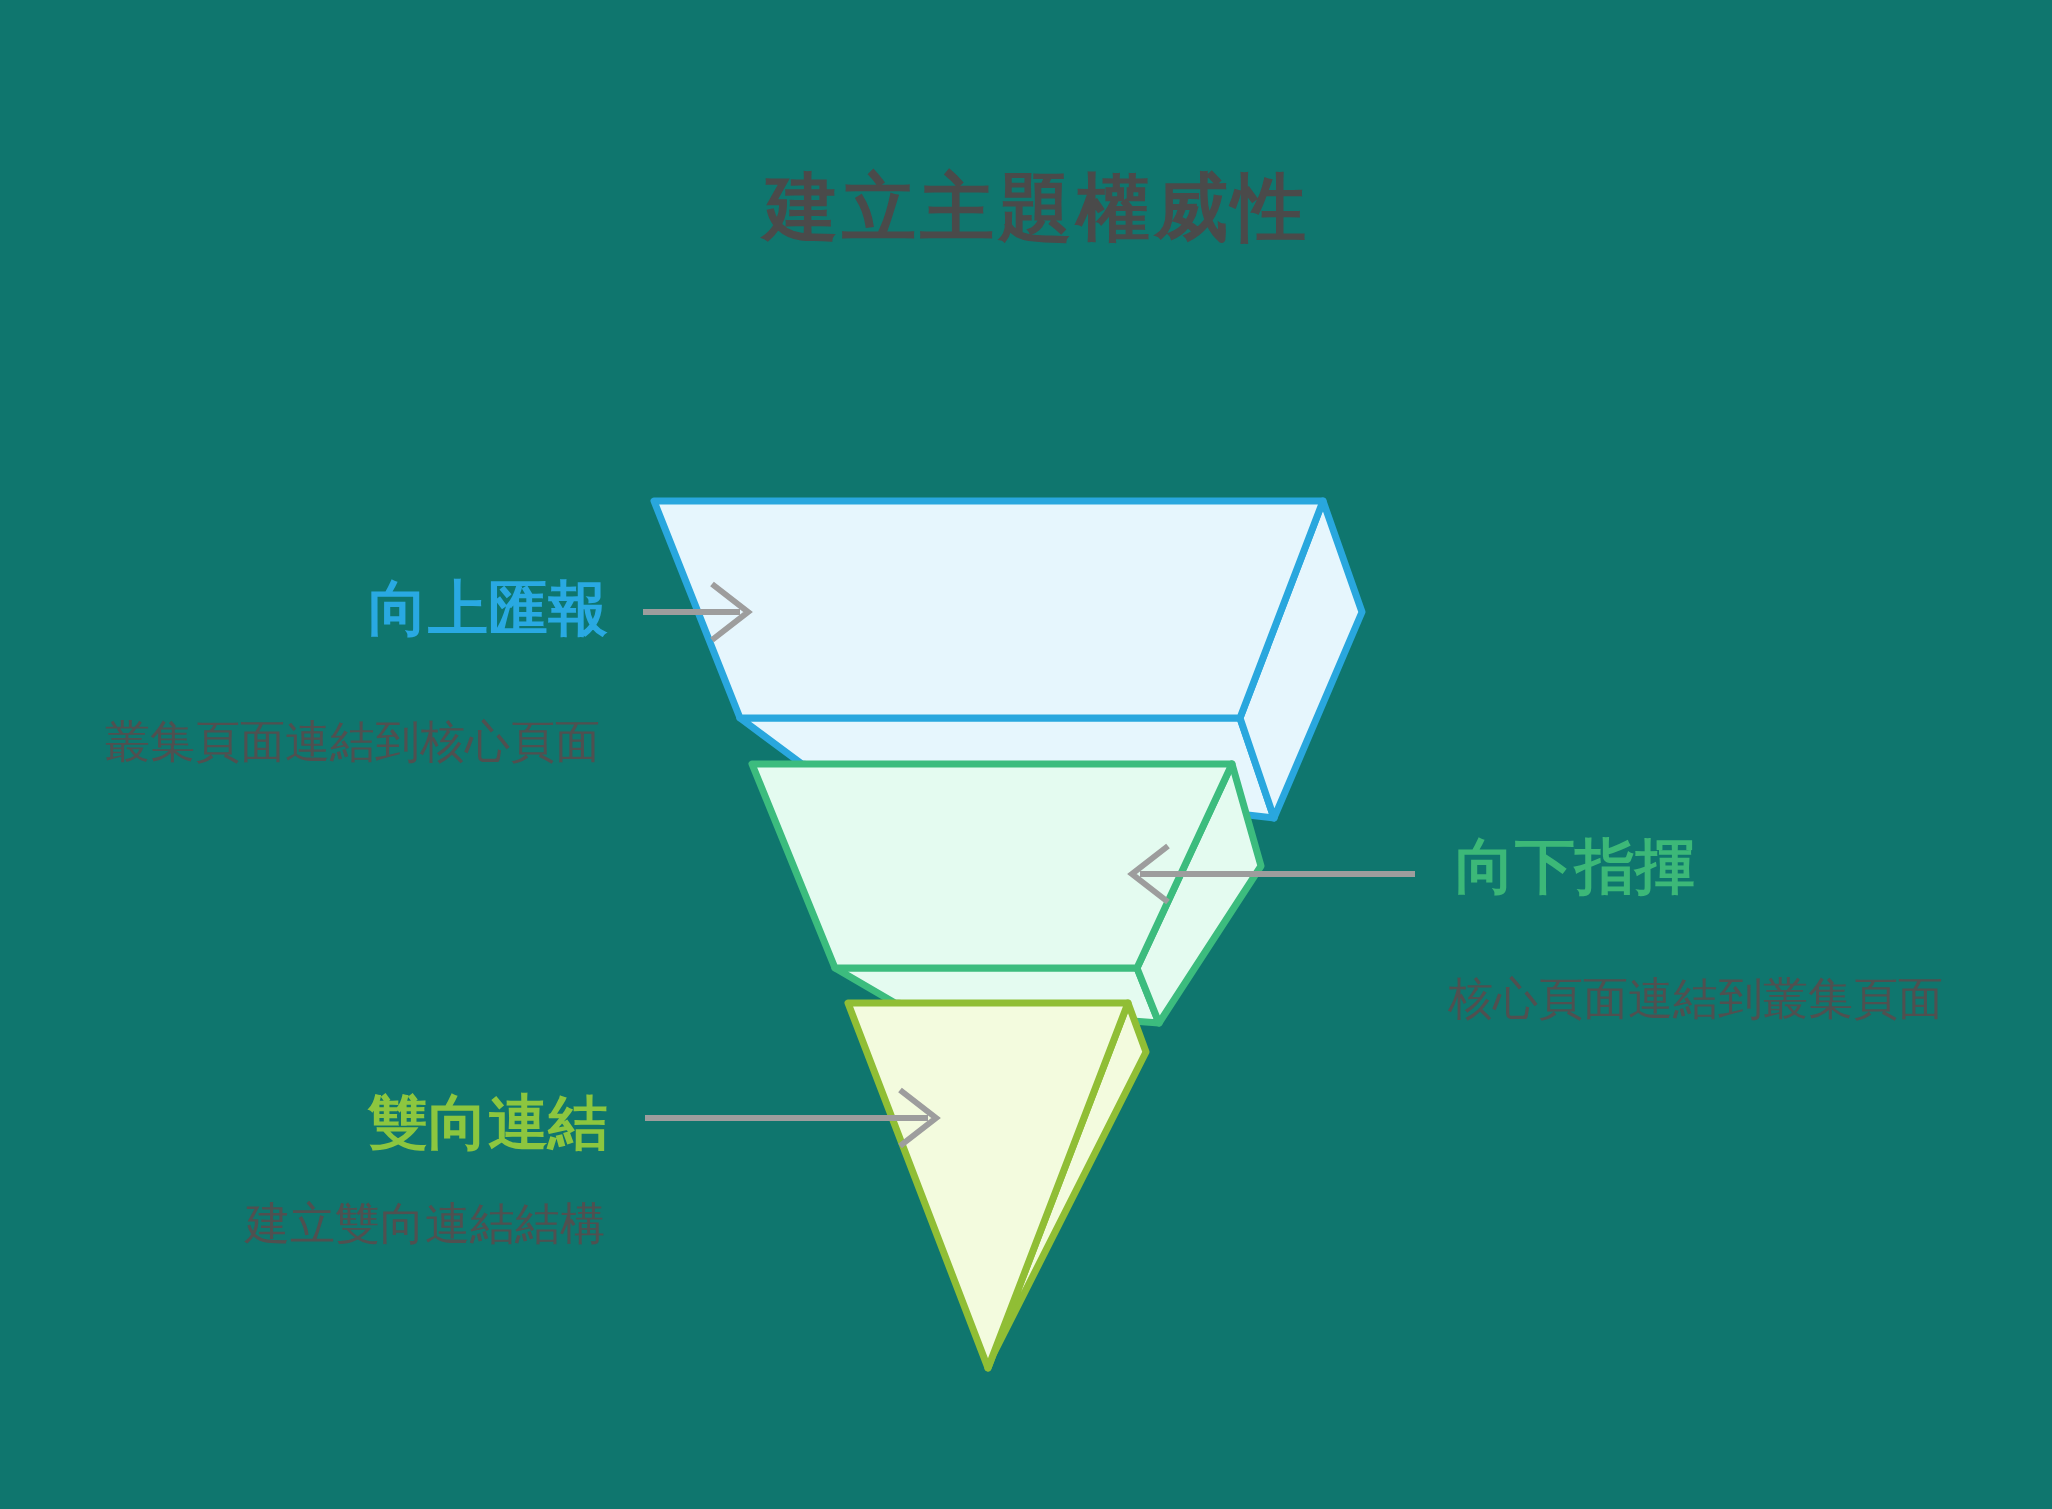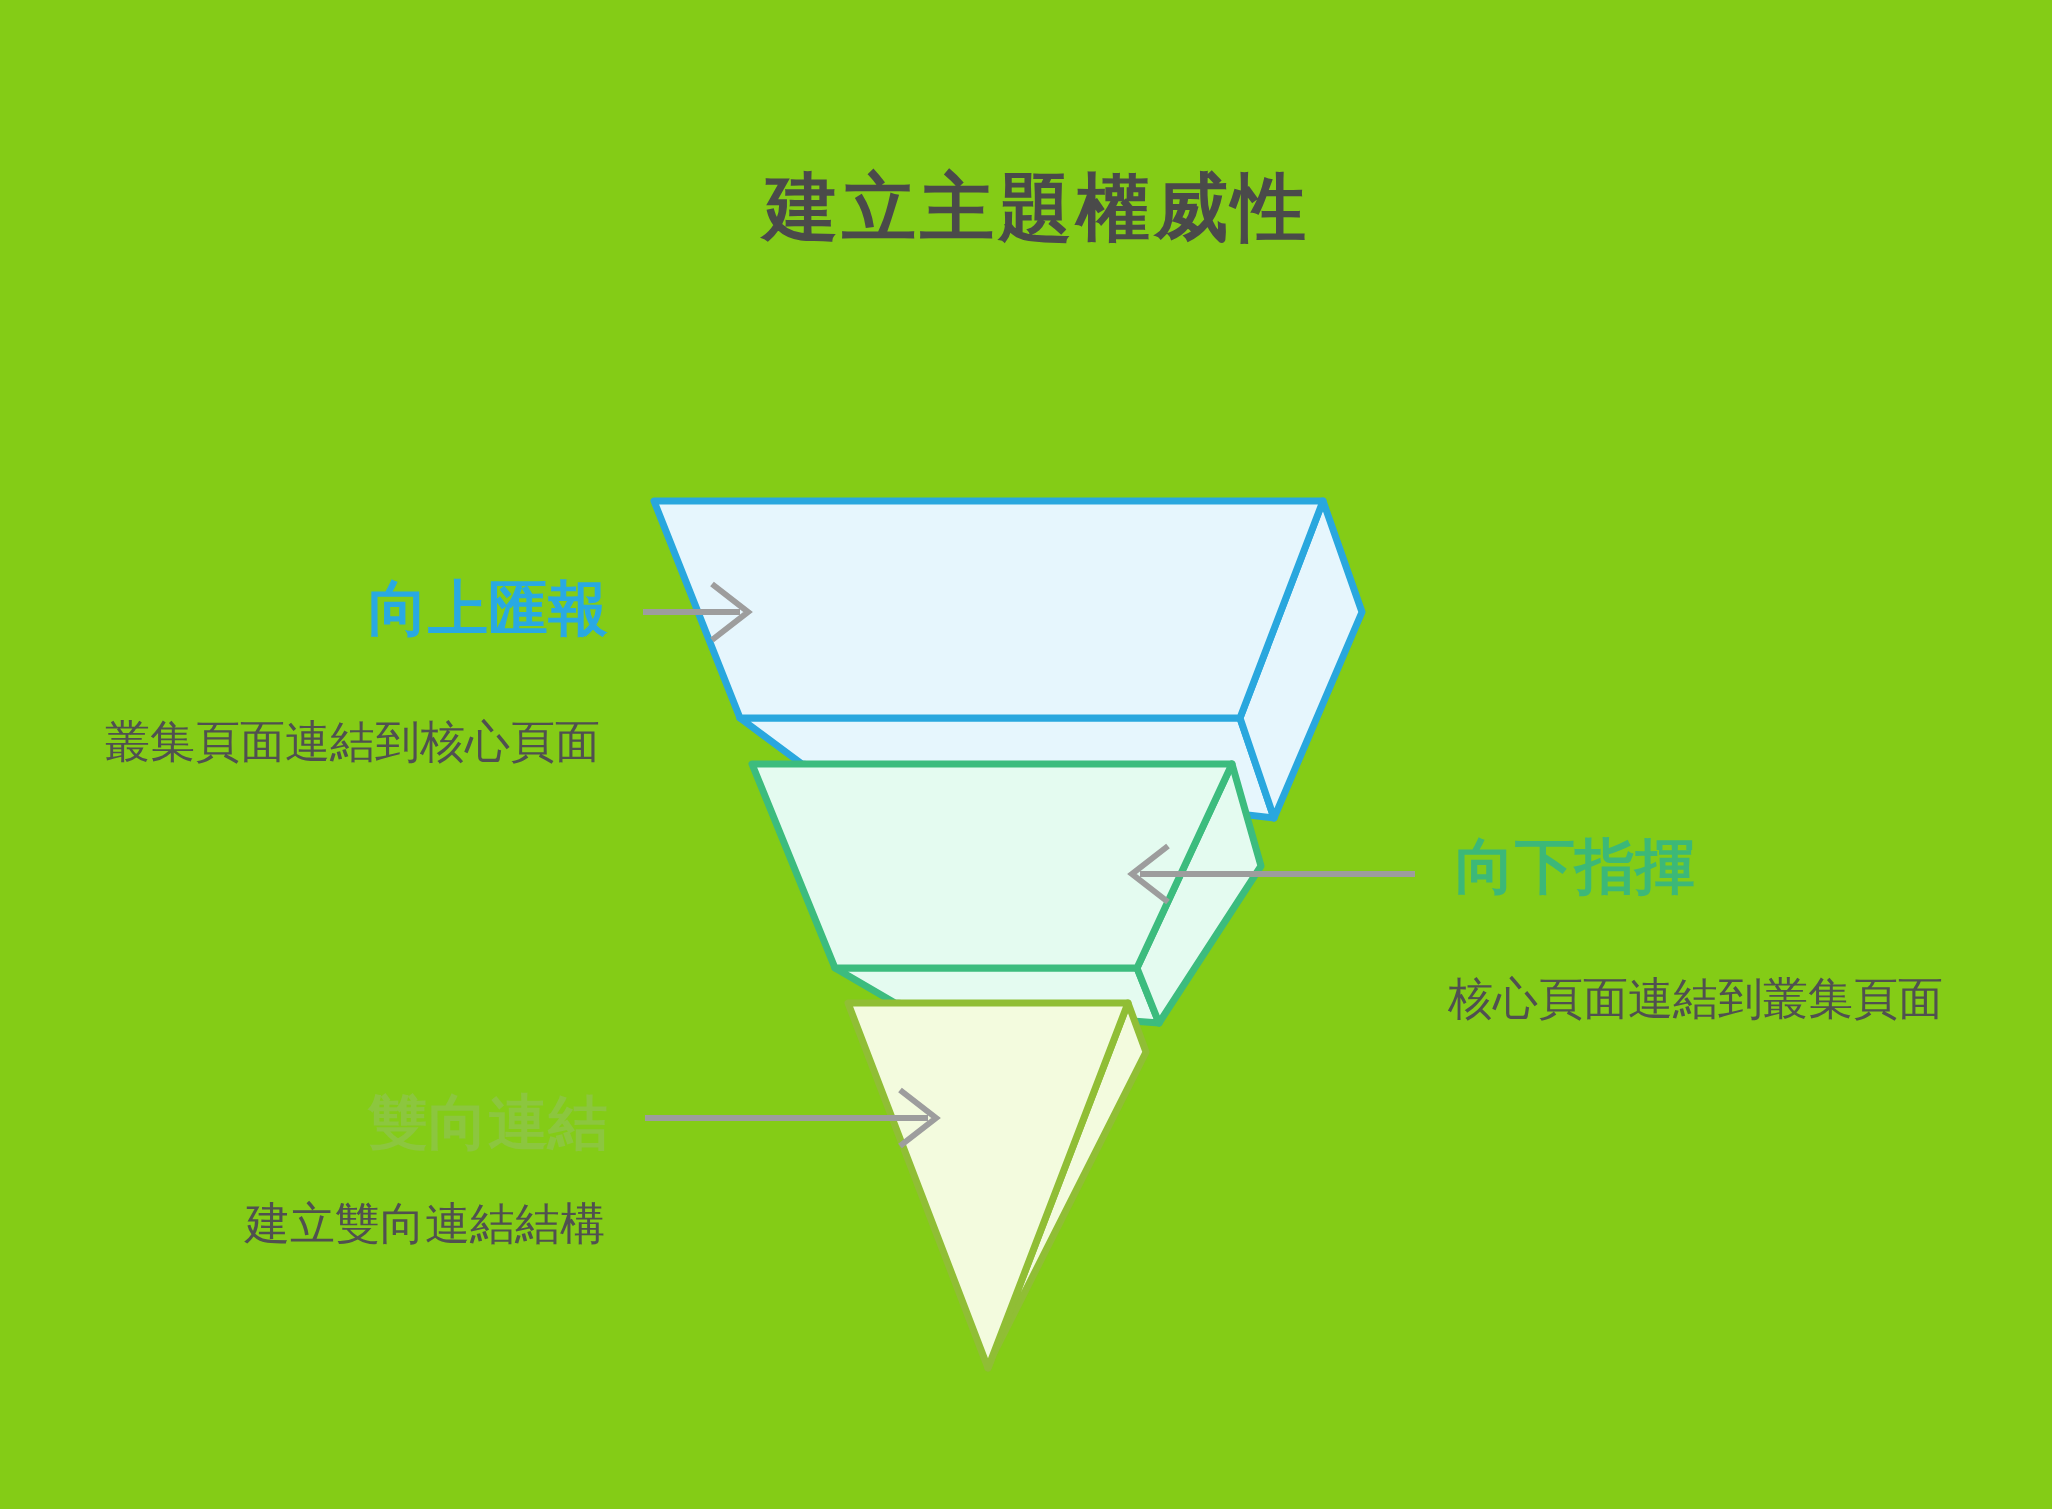--- a/index.html
+++ b/index.html
@@ -4,21 +4,21 @@
 <style>
   html, body {
     margin: 0;
     padding: 0;
     background: #ffffff;
   }
   .canvas {
     position: relative;
     width: 2052px;
     height: 1509px;
-    background: #84cc16;
+    background: #0f766e;
     font-family: Liberation Sans, sans-serif;
     overflow: hidden;
   }
   svg { display: block; }
 
   
   .title-text {
     font-size: 74px;
     font-weight: bold;
     fill: #4a4a4a;

